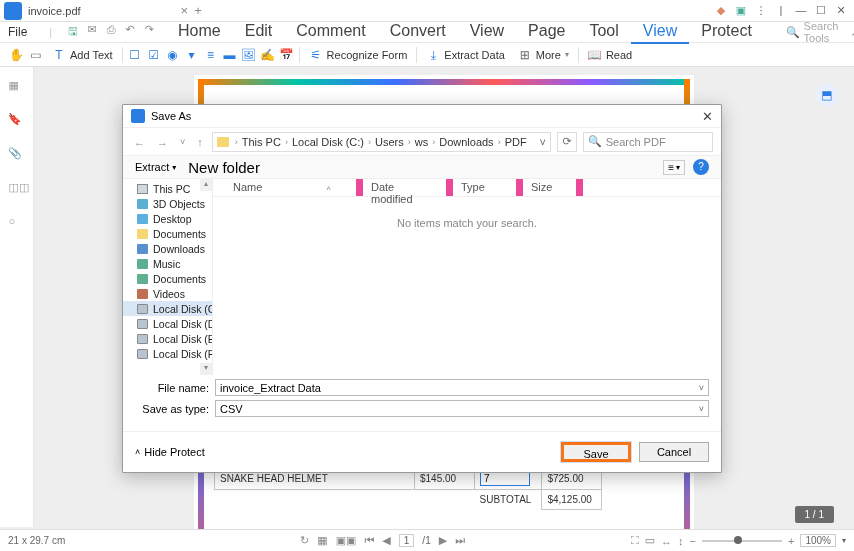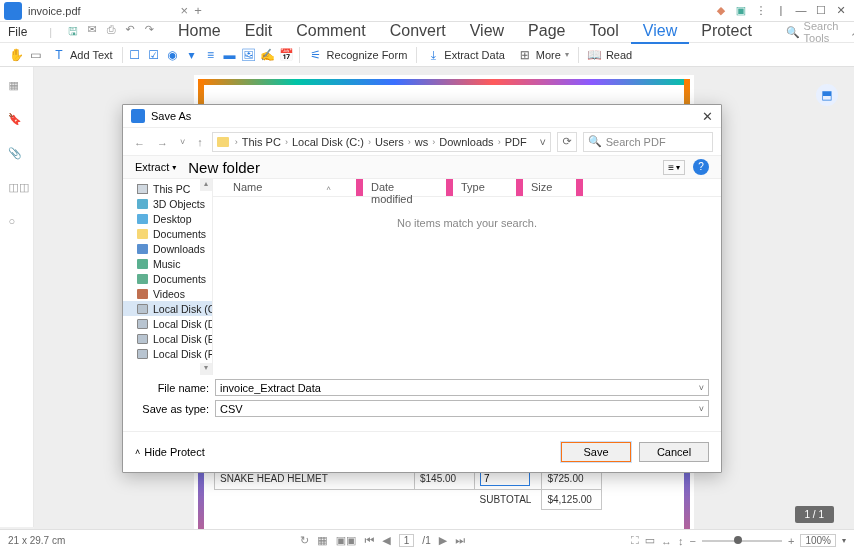--- a/index.html
+++ b/index.html
@@ -111,21 +111,21 @@
 .dlg-fields { padding: 4px 12px; }
 .field-row { display:flex; align-items:center; margin-bottom:4px; }
 .field-label { width:80px; text-align:right; font-size:11px; padding-right:6px; }
 .field-input { flex:1; border:1px solid #b8b8b8; height:17px; font-size:11px; padding: 0 4px; display:flex; align-items:center; justify-content:space-between; background:#fff; }
 .field-input .dd { color:#666; font-size: 9px; }
 
 .dlg-footer { display:flex; align-items:center; padding: 10px 12px; border-top: 1px solid #eee; margin-top: 6px;}
 .hide-folders { display:flex; align-items:center; gap:4px; font-size:11px; }
 .dlg-buttons { margin-left:auto; display:flex; gap:8px; }
 .dlg-btn { width:70px; height:20px; border:1px solid #adadad; background:#f0f0f0; font-size:11px; text-align: center; line-height: 18px;}
-.dlg-btn.primary { border:1px solid #f97316; outline: 1px solid #cde0f7; }
+.dlg-btn.primary { border:3px solid #f97316; outline: 1px solid #cde0f7; }
 </style>
 </head>
 <body>
 
 <div class="titlebar">
   <div class="app-icon"></div>
   <span class="doc-title">invoice.pdf</span>
   <span class="tab-close">×</span>
   <span class="tab-add">+</span>
   <div class="titlebar-right">

